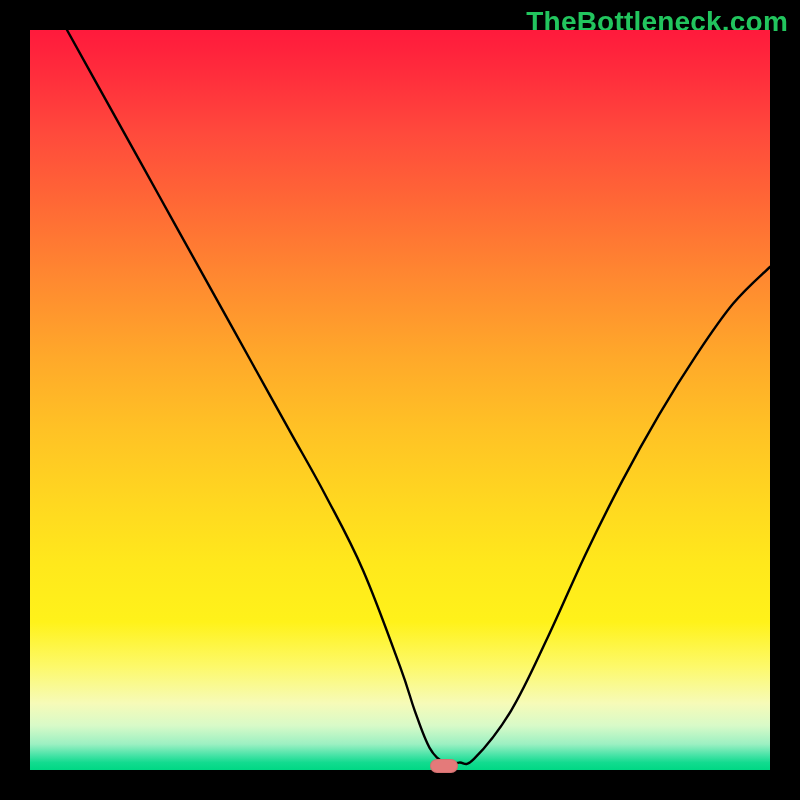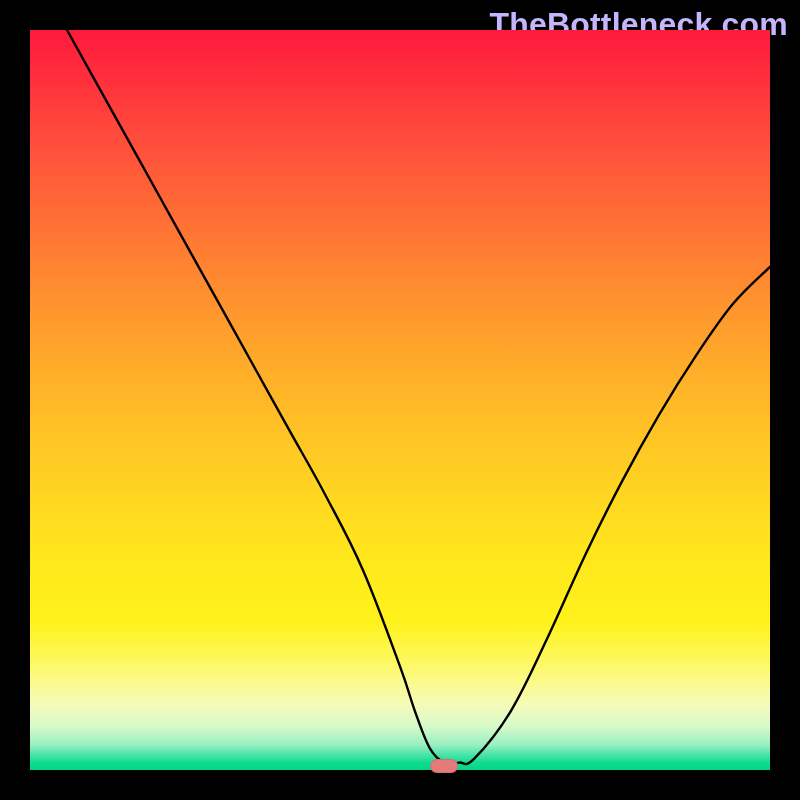--- a/index.html
+++ b/index.html
@@ -14,22 +14,22 @@
   .wrap {
     position: relative;
     width: 800px;
     height: 800px;
     background: #000;
   }
   .watermark {
     position: absolute;
     top: 6px;
     right: 12px;
-    color: #c4b5fd;
-    font-size: 32px;
+    color: #22c55e;
+    font-size: 28px;
     font-weight: 600;
     letter-spacing: 0.2px;
     user-select: none;
   }
   .plot {
     position: absolute;
     left: 30px;
     top: 30px;
     width: 740px;
     height: 740px;

